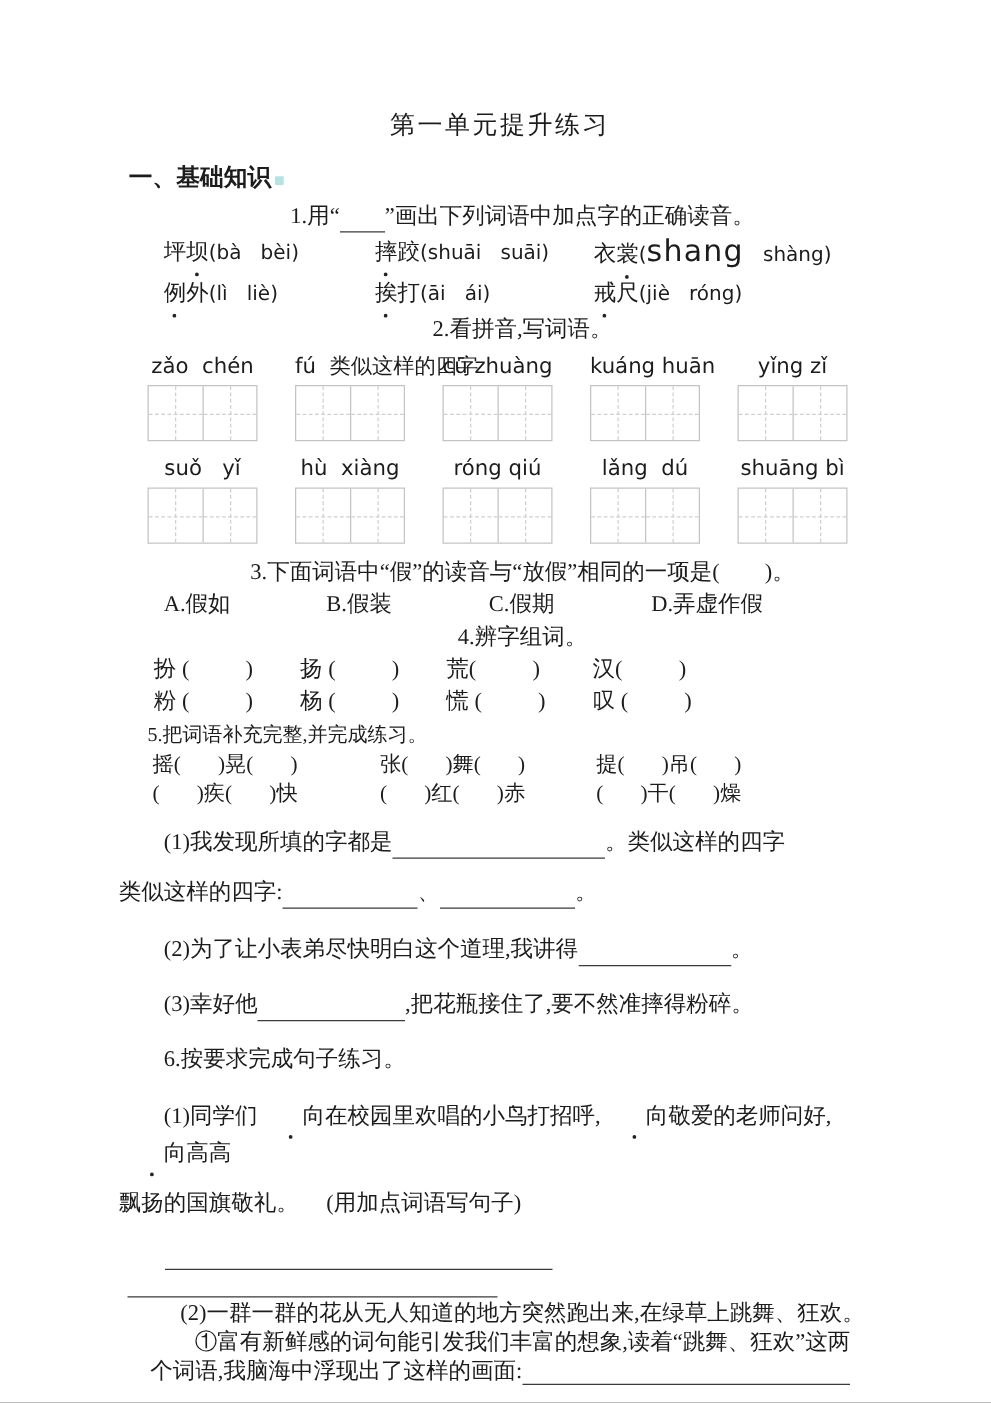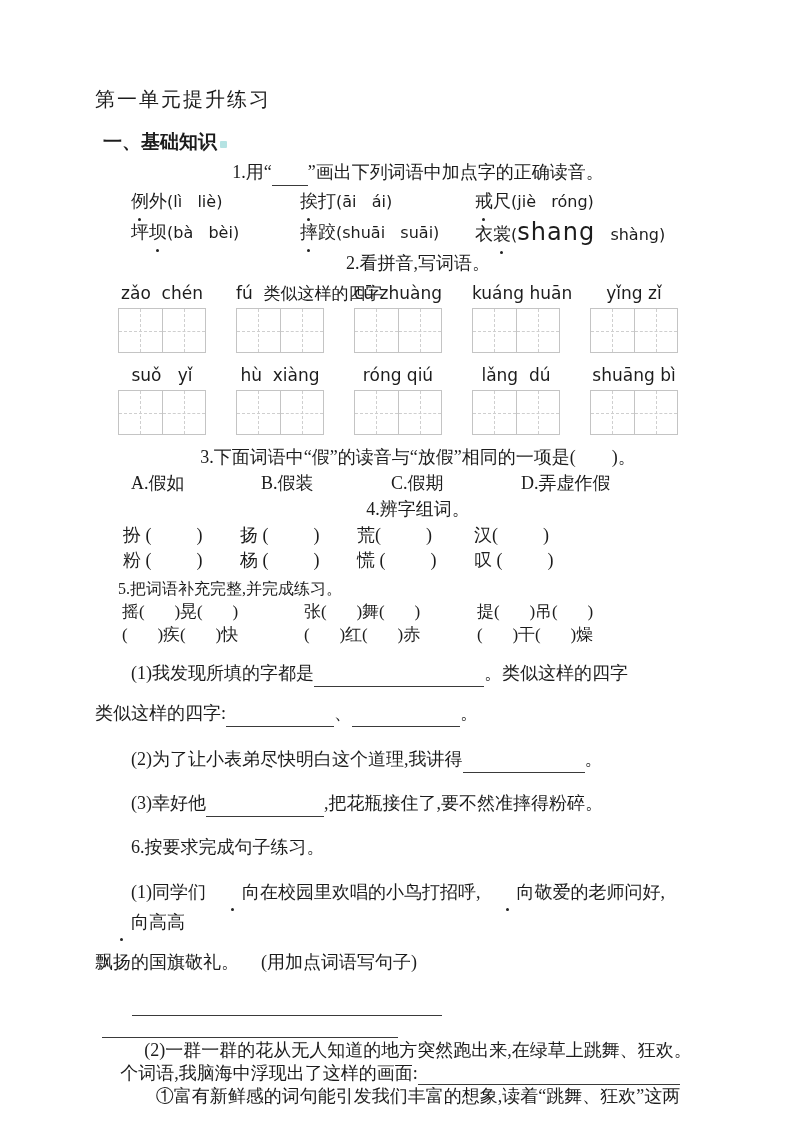--- a/index.html
+++ b/index.html
@@ -2,21 +2,21 @@
 <html><head>
 <meta charset="utf-8">
 <style>
   html,body { margin:0; padding:0; background:#888; }
   .page {
     width:793px; height:1122px; background:#ffffff; margin:0 auto;
     font-family:"Liberation Serif","DejaVu Serif",serif;
     color:#1c1c1c; font-size:18px; position:relative; overflow:hidden;
   }
   .content { padding:86px 88px 0 95px; }
-  .title { text-align:left; font-size:20px; letter-spacing:2px; margin-bottom:16px; }
+  .title { text-align:center; font-size:20px; letter-spacing:2px; margin-bottom:16px; }
   .heading { font-weight:bold; font-size:19px; margin-left:8px; margin-bottom:4px; }
   .teal-dot { display:inline-block; width:7px; height:7px; background:#b5e3e3; margin-left:3px; border-radius:1px; }
   .line { line-height:27px;text-align:center; }
   .indent { text-indent:36px; }
   .pre { white-space:pre-wrap; }
 
   
   .blank { display:inline-block; border-bottom:1px solid #3a3a3a; height:1.0em; vertical-align:bottom; }
   .bl36{width:36px}.bl108{width:108px}.bl118{width:118px}.bl122{width:122px}
   .bl170{width:170px}.bl235{width:235px}.bl262{width:262px}.bl296{width:296px}.bl310{width:310px}
@@ -72,29 +72,29 @@
 <div class="page">
   <div class="content">
 
     <div class="title">第一单元提升练习</div>
 
     <div class="heading"><span>一、基础知识</span><span class="teal-dot"></span></div>
 
     <div class="line indent"><span>1.用“</span><span class="blank bl36"></span><span>”画出下列词语中加点字的正确读音。</span></div>
 
     <div class="wordrow">
+      <span class="c1"><span>坪</span><span class="udot">坝</span><span></span><span class="pinyin pre">(bà   bèi)</span></span>
+      <span class="c2"><span></span><span class="udot">摔</span><span>跤</span><span class="pinyin pre">(shuāi   suāi)</span></span>
+      <span class="c3"><span>衣</span><span class="udot">裳</span><span></span><span class="pinyin pre">(</span><span class="bigpin">shang</span><span class="pinyin pre">   shàng)</span></span>
+    </div>
+
+    <div class="wordrow">
       <span class="c1"><span></span><span class="udot">例</span><span>外</span><span class="pinyin pre">(lì   liè)</span></span>
       <span class="c2"><span></span><span class="udot">挨</span><span>打</span><span class="pinyin pre">(āi   ái)</span></span>
       <span class="c3"><span></span><span class="udot">戒</span><span>尺</span><span class="pinyin pre">(jiè   róng)</span></span>
-    </div>
-
-    <div class="wordrow">
-      <span class="c1"><span>坪</span><span class="udot">坝</span><span></span><span class="pinyin pre">(bà   bèi)</span></span>
-      <span class="c2"><span></span><span class="udot">摔</span><span>跤</span><span class="pinyin pre">(shuāi   suāi)</span></span>
-      <span class="c3"><span>衣</span><span class="udot">裳</span><span></span><span class="pinyin pre">(</span><span class="bigpin">shang</span><span class="pinyin pre">   shàng)</span></span>
     </div>
 
     <div class="line indent">2.看拼音,写词语。</div>
 
     <div class="pyrow">
       <span class="pycol">zǎo  chén</span>
       <span class="pycol">fú  类似这样的四字</span>
       <span class="pycol">cū zhuàng</span>
       <span class="pycol">kuáng huān</span>
       <span class="pycol">yǐng zǐ</span>
@@ -195,19 +195,19 @@
 
     <div class="sub indent gap16">6.按要求完成句子练习。</div>
 
     <div class="sub indent" style="margin-top:16px; line-height:30px"><span>(1)同学们</span><span class="udot">向</span><span>在校园里欢唱的小鸟打招呼,</span><span class="udot">向</span><span>敬爱的老师问好,</span><span class="udot">向</span><span>高高</span></div>
     <div class="sub" style="margin-top:10px; line-height:30px"><span>飘扬的国旗敬礼。</span><span class="note-gap"></span><span>(用加点词语写句子)</span></div>
 
     <div class="ansline1"><span class="blank bl310"></span></div>
     <div class="ansline2"><span class="blank bl296"></span></div>
 
     <div class="line indent q6sub" style="margin-top:2px">(2)一群一群的花从无人知道的地方突然跑出来,在绿草上跳舞、狂欢。</div>
+    <div class="line indent q6sub">①富有新鲜感的词句能引发我们丰富的想象,读着“跳舞、狂欢”这两</div>
     <div class="line q6sub"><span>个词语,我脑海中浮现出了这样的画面:</span><span class="blank bl262"></span></div>
-    <div class="line indent q6sub">①富有新鲜感的词句能引发我们丰富的想象,读着“跳舞、狂欢”这两</div>
 
     <div class="finline"><span class="blank bl235"></span></div>
 
   </div>
 </div>
 
 </body></html>

